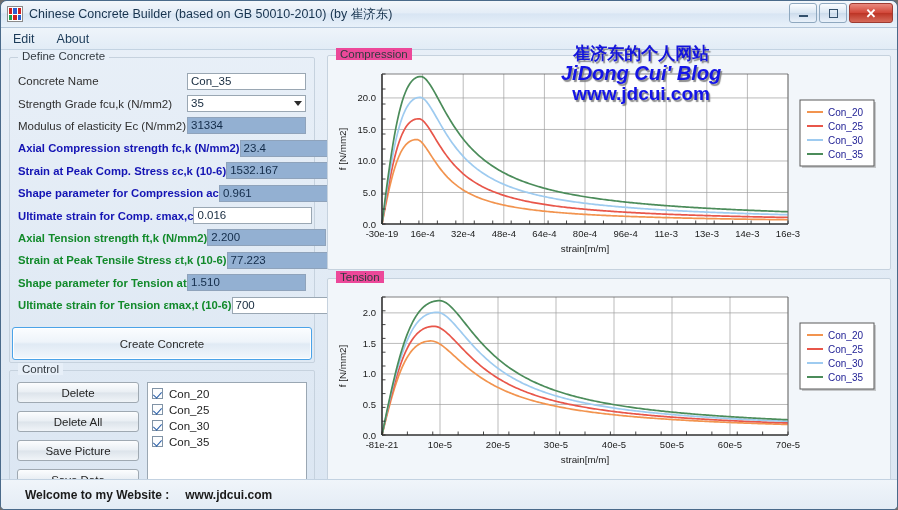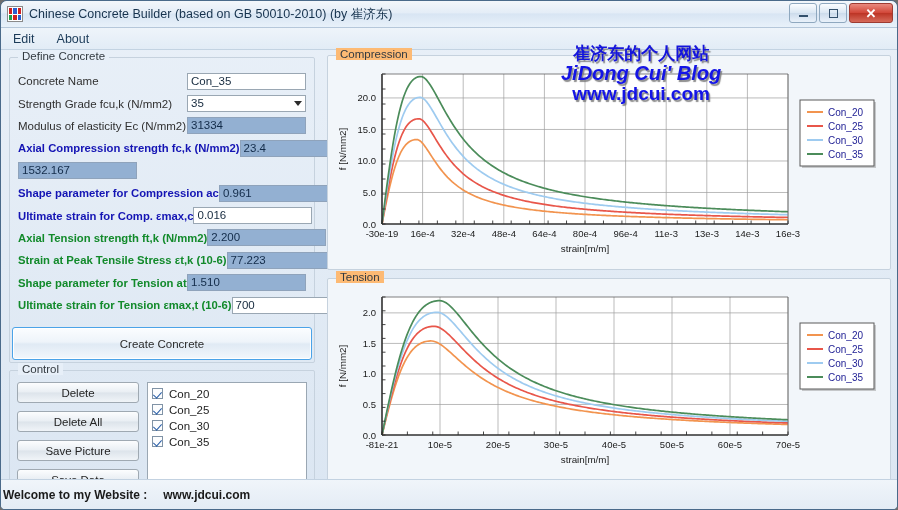--- a/index.html
+++ b/index.html
@@ -155,21 +155,21 @@
   .cb::after {
     content: ""; position: absolute; left: 2px; top: 1px;
     width: 4px; height: 7px;
     border: solid #2b5fa8; border-width: 0 1.6px 1.6px 0;
     transform: rotate(42deg);
   }
   .listrow span { font-size: 11.5px; color: #1d1d1d; }
 
   
   .chart-group { position: relative; border: 1px solid #c6d2de; border-radius: 2px; background: #f2f6fa; }
-  .chart-group > .glabel { background: #fdba74; }
+  .chart-group > .glabel { background: #ec4899; }
   .chart-wrap { padding: 10px 6px 4px 6px; position: relative; }
   .chart-svg { display: block; }
 
   
   .watermark {
     position: absolute; left: 238px; top: -6px;
     text-align: center; pointer-events: none;
     line-height: 1.05;
   }
   .wm1 { font-size: 17px; color: #1414dc; font-weight: bold;
@@ -179,21 +179,21 @@
          text-shadow: 1.5px 1.5px 1px rgba(120,120,120,.85); }
   .wm3 { font-size: 19px; color: #1414e6; font-weight: bold;
          text-shadow: 1.5px 1.5px 1px rgba(120,120,120,.85); }
 
   
   .statusbar {
     position: absolute; left: 0; right: 0; bottom: 0; height: 30px;
     background: linear-gradient(#f0f5fa, #e4ecf5);
     border-top: 1px solid #c3d2e1;
     display: flex; align-items: center; gap: 16px;
-    padding: 0 2px;
+    padding: 0 24px;
   }
   .statusbar .s1 { font-size: 12px; font-weight: bold; color: #1b1b1b; }
   .statusbar .s2 { font-size: 12px; font-weight: bold; color: #1b1b1b; }
 
   svg text { font-family: "Liberation Sans", sans-serif; }
 </style>
 </head>
 <body>
 
 <div id="app">
@@ -241,20 +241,21 @@
             </div>
             <div class="row">
               <div class="lab">Modulus of elasticity Ec (N/mm2)</div>
               <div class="fld ro"><span>31334</span></div>
             </div>
             <div class="row">
               <div class="lab bold-blue">Axial Compression strength fc,k (N/mm2)</div>
               <div class="fld ro"><span>23.4</span></div>
             </div>
             <div class="row">
+              <div class="lab bold-blue">Strain at Peak Comp. Stress  εc,k  (10-6)</div>
               <div class="fld ro"><span>1532.167</span></div>
             </div>
             <div class="row">
               <div class="lab bold-blue">Shape parameter for Compression  ac</div>
               <div class="fld ro"><span>0.961</span></div>
             </div>
             <div class="row">
               <div class="lab bold-blue">Ultimate strain for Comp.  εmax,c</div>
               <div class="fld"><span>0.016</span></div>
             </div>

